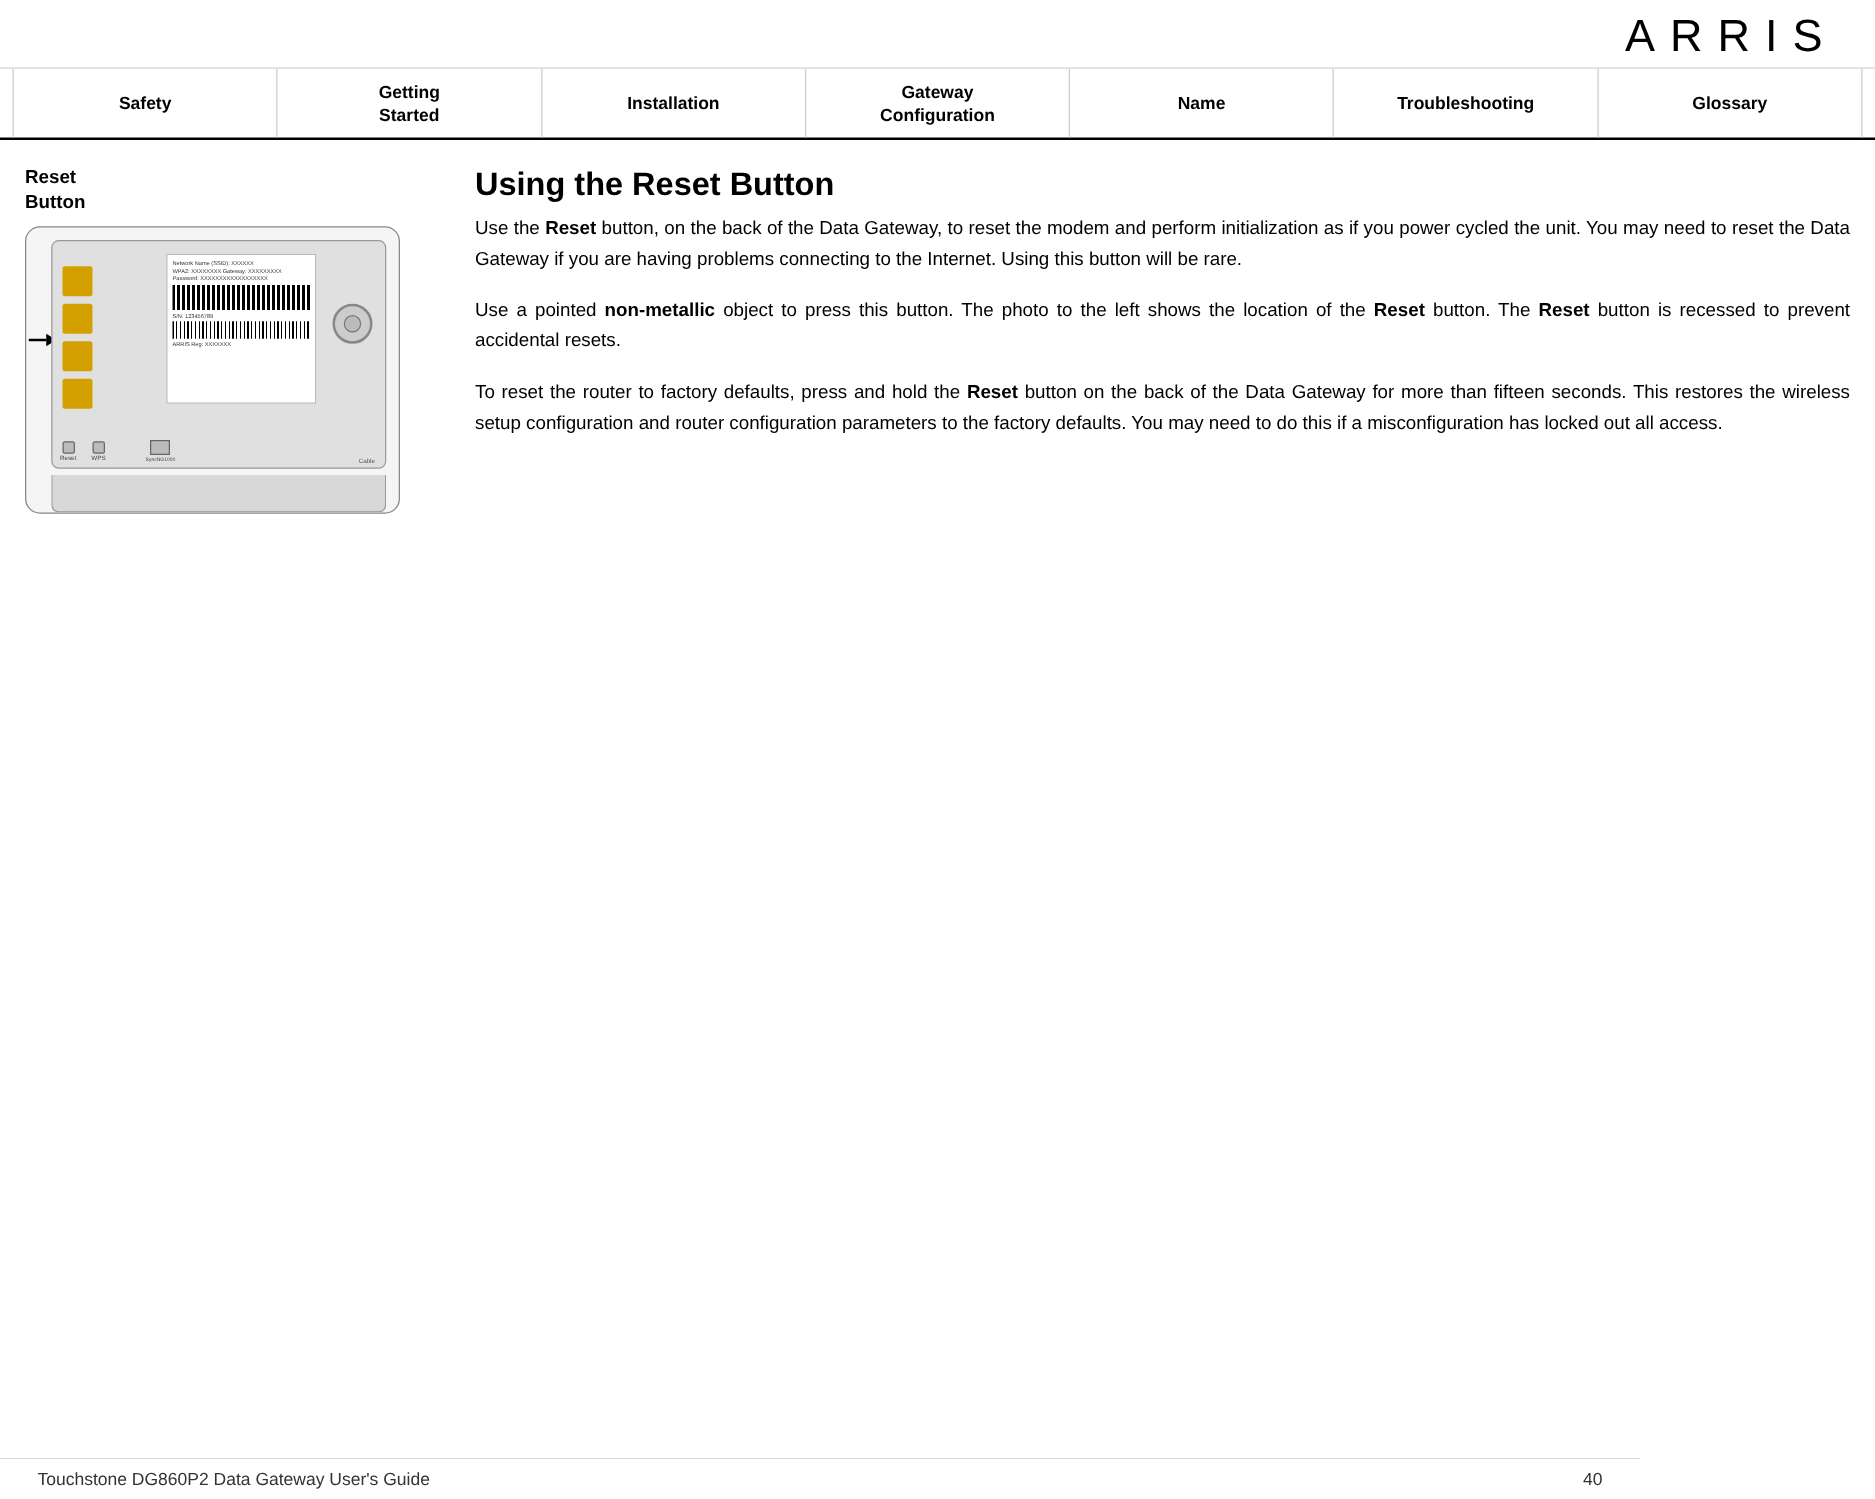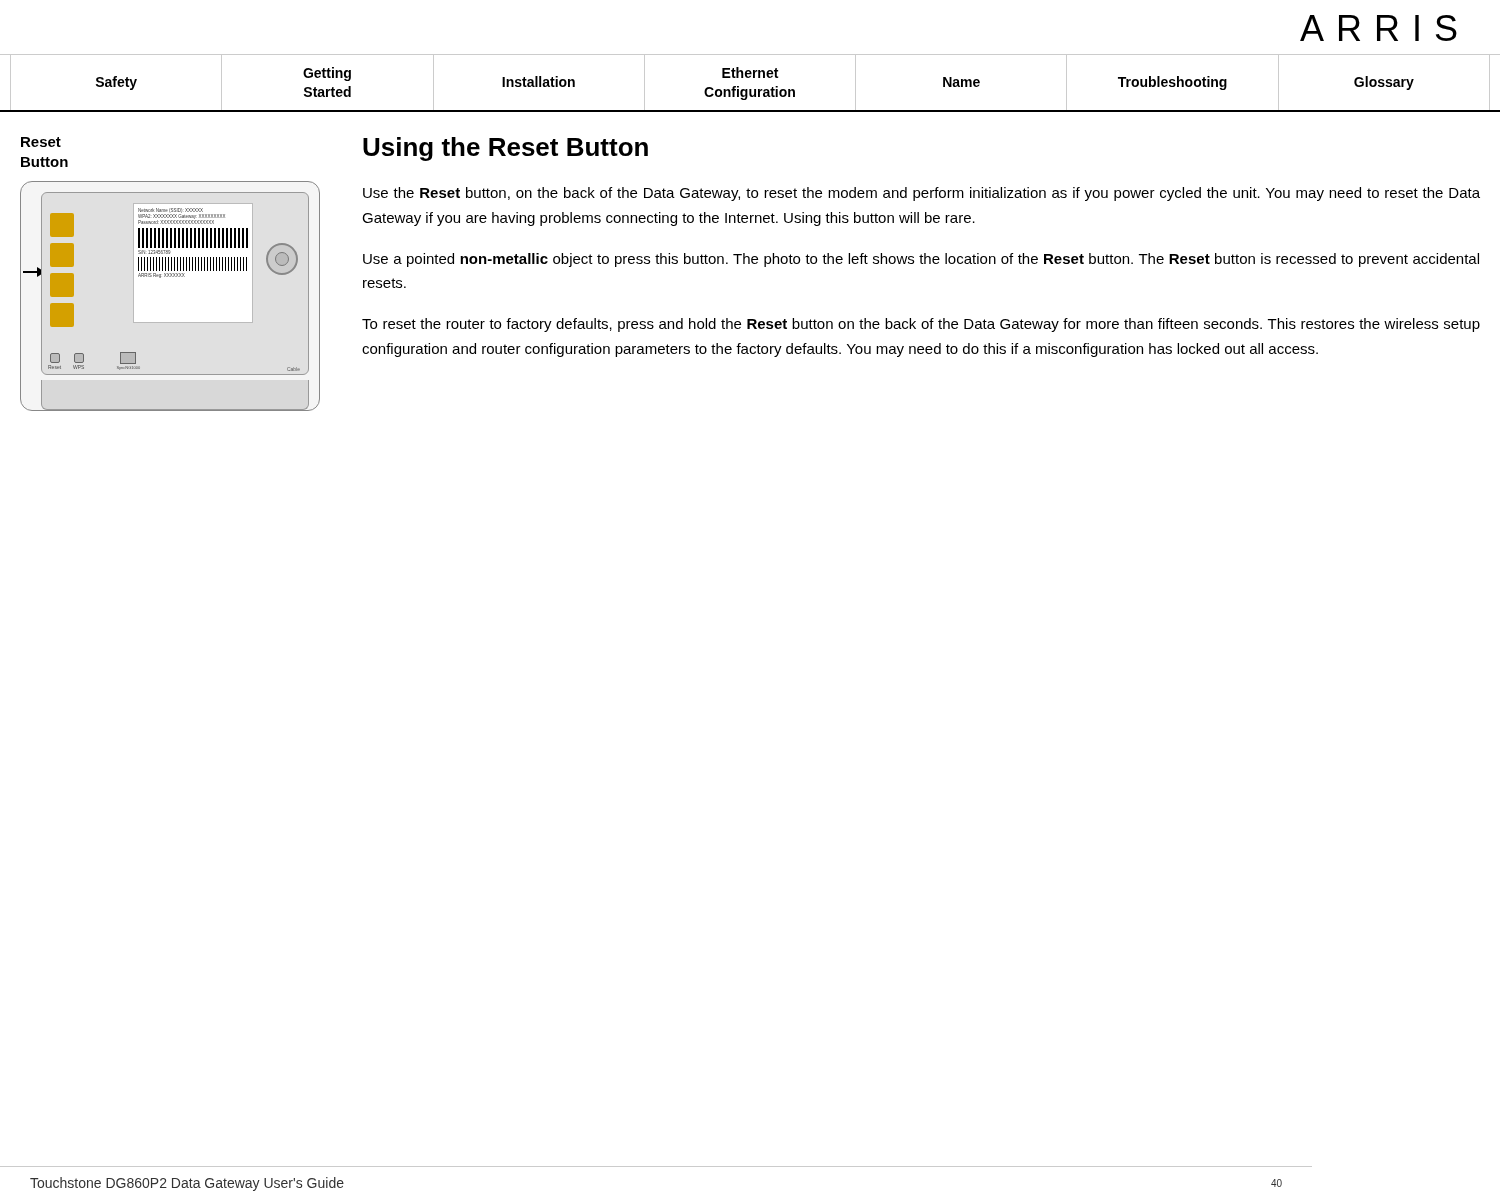--- a/index.html
+++ b/index.html
@@ -53,21 +53,21 @@
       min-height: 55px;
       line-height: 1.3;
     }
 
     .nav-item:first-child { border-left: 1px solid #ccc; }
 
     
     .main {
       display: flex;
       padding: 20px 20px 20px 20px;
-      gap: 12px;
+      gap: 30px;
     }
 
     
     .left-panel {
       width: 320px;
       flex-shrink: 0;
     }
 
     .reset-button-label {
       font-size: 15px;
@@ -125,21 +125,21 @@
 
     
     .right-panel {
       flex: 1;
       padding-left: 10px;
     }
 
     .section-title {
       font-size: 26px;
       font-weight: bold;
-      margin-bottom: 18px;
+      margin-bottom: 8px;
       line-height: 1.2;
     }
 
     .section-subtitle {
       font-size: 22px;
       font-weight: bold;
       margin-top: 28px;
       margin-bottom: 12px;
       line-height: 1.2;
     }
@@ -165,21 +165,21 @@
       display: flex;
       justify-content: space-between;
       align-items: center;
       padding: 8px 30px;
       background: #fff;
       font-size: 14px;
       color: #333;
     }
 
     .page-number {
-      font-size: 10px;
+      font-size: 14px;
     }
 
     .yellow-btn {
       width: 24px;
       height: 24px;
       background: #d4a000;
       border-radius: 2px;
     }
   </style>
 </head>
@@ -187,21 +187,21 @@
 
 <div class="header">
   <div class="logo">ARRIS</div>
 </div>
 
 <nav class="nav">
   <div class="nav-item">Safety</div>
   <div class="nav-item" style="white-space: pre-line;">Getting
 Started</div>
   <div class="nav-item">Installation</div>
-  <div class="nav-item" style="white-space: pre-line;">Ethernet
+  <div class="nav-item" style="white-space: pre-line;">Gateway
 Configuration</div>
   <div class="nav-item">Name</div>
   <div class="nav-item">Troubleshooting</div>
   <div class="nav-item">Glossary</div>
 </nav>
 
 <div class="main">
 
   <div class="left-panel">
     <div class="reset-button-label" style="white-space: pre-line;">Reset

